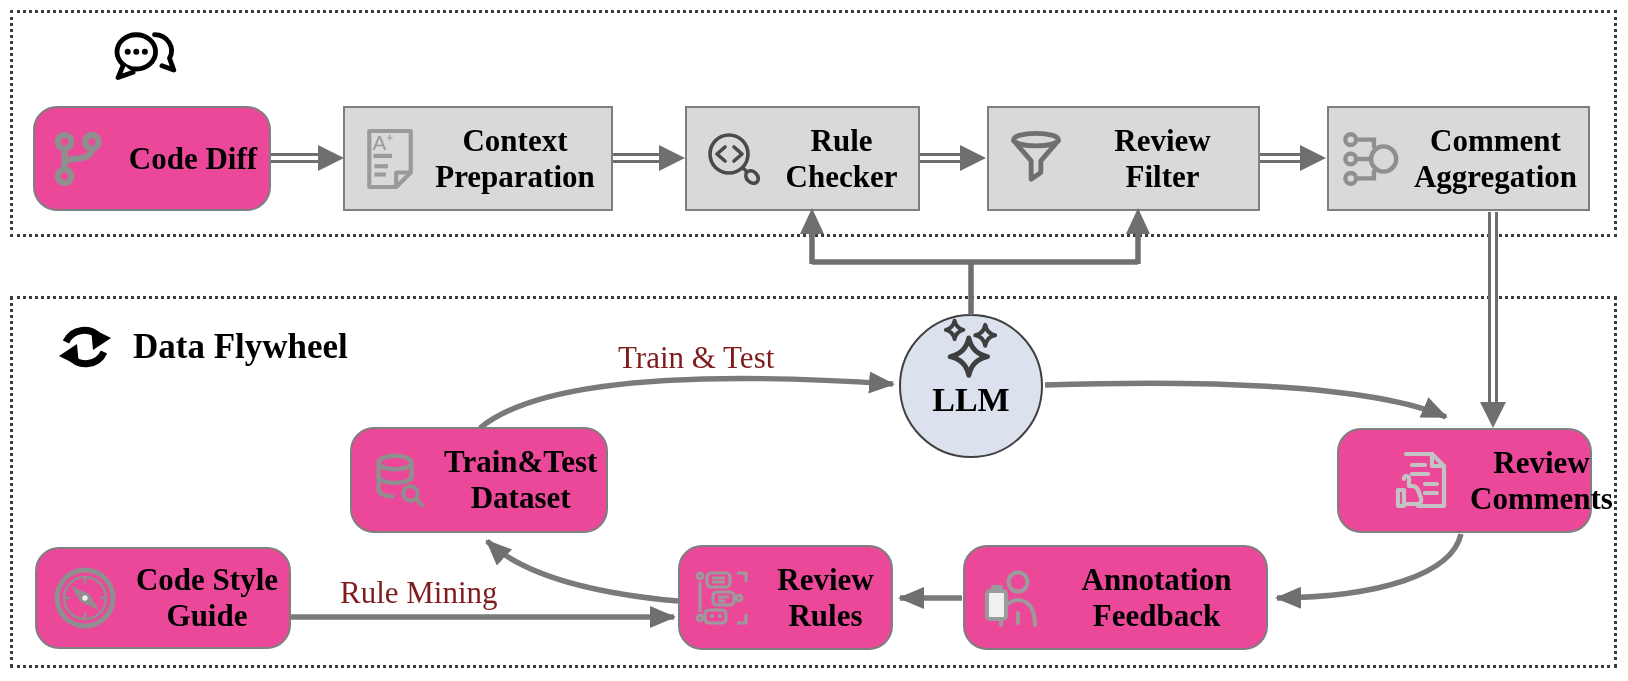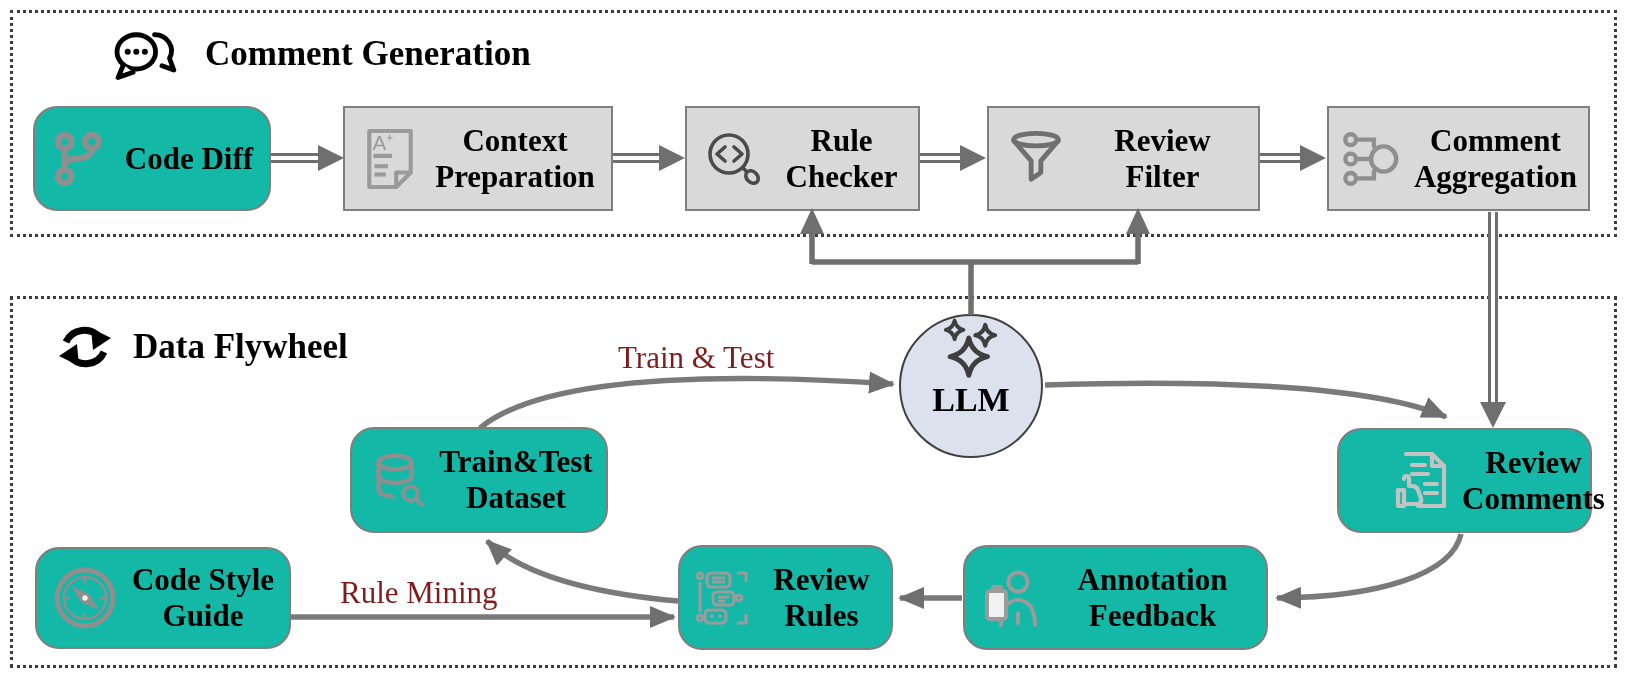--- a/index.html
+++ b/index.html
@@ -4,21 +4,21 @@
 <style>
   html,body{margin:0;padding:0;background:#fff;}
   #stage{position:relative;width:1628px;height:681px;background:#fff;
          font-family:"Liberation Serif","DejaVu Serif",serif;overflow:hidden;}
   .container{position:absolute;border:3px dotted #3c3c3c;background:transparent;z-index:1;}
   .sec-header{position:absolute;display:flex;align-items:center;z-index:2;color:#000;}
   .sec-title{font-weight:bold;font-size:35px;white-space:nowrap;}
   .node{position:absolute;display:flex;align-items:center;z-index:3;box-sizing:border-box;
         border:2.5px solid #7f7f7f;}
   .node.rect{background:#d9d9d9;border-radius:0;}
-  .node.rounded{background:#14b8a6;border-radius:24px;}
+  .node.rounded{background:#ec4899;border-radius:24px;gap:8px;}
   .nicon{flex:0 0 auto;display:flex;align-items:center;justify-content:center;margin-left:16px;}
   .nlabel{flex:1 1 auto;text-align:center;font-weight:bold;font-size:31px;line-height:1.15;
           color:#000;padding:0 10px;}
   #llm-node{position:absolute;left:899px;top:314px;width:144px;height:144px;border-radius:50%;
         background:#dbe2ee;border:2.5px solid #404040;box-sizing:border-box;z-index:3;
         display:flex;flex-direction:column;align-items:center;}
   #llm-node .nlabel{flex:0 0 auto;padding:0;font-size:34px;margin-top:-2px;}
   .edge-label{position:absolute;font-size:31px;color:#7f1d1d;z-index:4;white-space:nowrap;}
   #wires{position:absolute;left:0;top:0;z-index:5;pointer-events:none;}
 </style>
@@ -36,21 +36,20 @@
         <g stroke="#000" stroke-width="4.5" fill="none" stroke-linejoin="round" stroke-linecap="round">
           <path d="M43 10 a16 15 0 0 1 14 22 l4 11 l-11 -4"></path>
           <ellipse cx="26" cy="26" rx="18" ry="16" fill="#fff"></ellipse>
           <path d="M14 38 l-5 12 l14 -5" fill="#fff"></path>
         </g>
         <circle cx="18" cy="26" r="2.8" fill="#000"></circle>
         <circle cx="26" cy="26" r="2.8" fill="#000"></circle>
         <circle cx="34" cy="26" r="2.8" fill="#000"></circle>
       </svg>
     </span>
-    <span class="sec-title" style="margin-left:14px;">Comment Generation</span>
   </div>
 
   <div class="sec-header" style="left:53px;top:314px;height:66px;">
     <span class="nicon" style="margin-left:0;">
       <svg width="64" height="64" viewBox="0 0 64 64">
         <g stroke="#000" stroke-width="7" fill="none">
           <path d="M13 27 A20 20 0 0 1 47 23"></path>
           <path d="M51 37 A20 20 0 0 1 17 41"></path>
         </g>
         <polygon points="38,13 58,23 40,35" fill="#000"></polygon>

